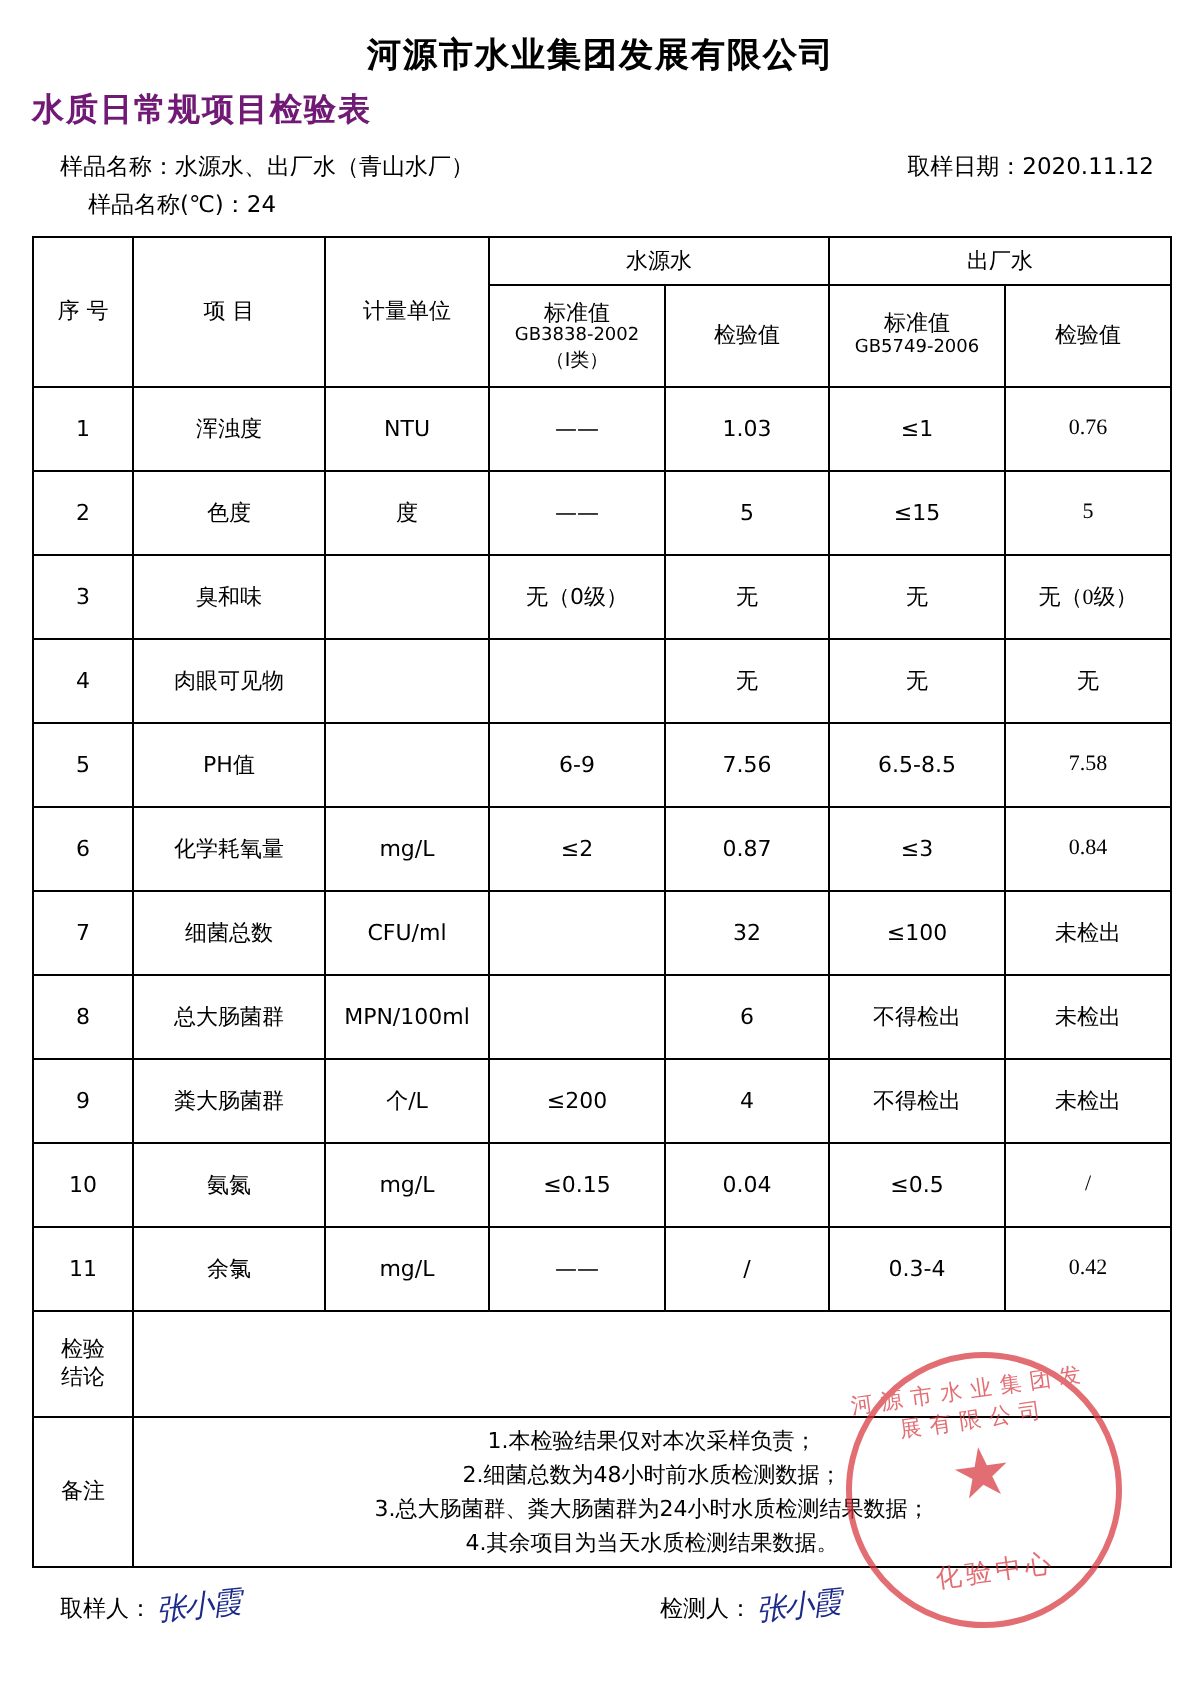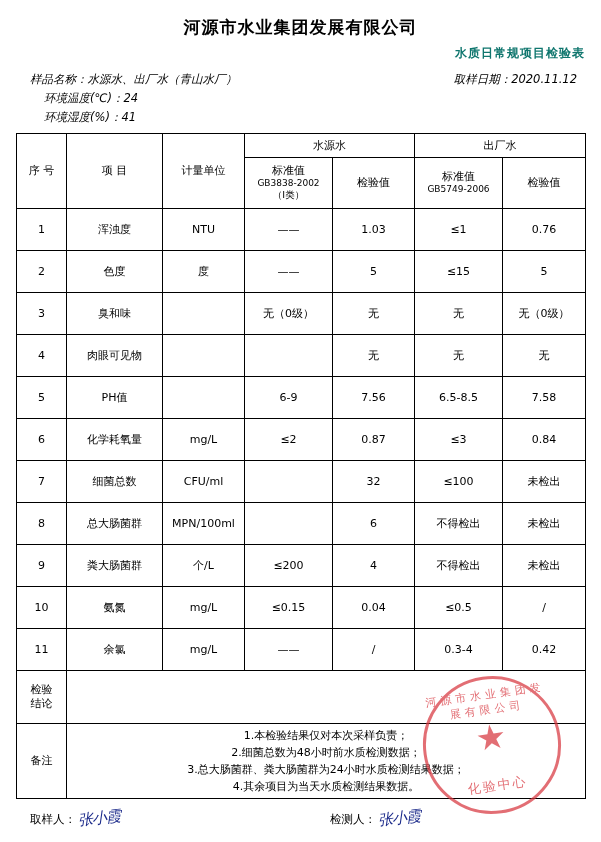--- a/index.html
+++ b/index.html
@@ -24,33 +24,32 @@
   }
   .title {
     text-align: center;
     font-size: 17px;
     font-weight: bold;
     letter-spacing: 1px;
     margin-top: 6px;
     color: #000;
   }
   .subtitle {
-    text-align: right;
-    font-size: 12px;
+    text-align: left;
+    font-size: 16px;
     font-weight: bold;
     letter-spacing: 1px;
     margin-top: 6px;
-    color: #0f766e;
+    color: #701a75;
   }
   .meta {
     margin-top: 8px;
     font-size: 11.5px;
     line-height: 1.65;
     color: #000;
-    font-style: italic;
   }
   .meta-row {
     display: flex;
     width: 100%;
   }
   .meta-left {
     padding-left: 14px;
     white-space: nowrap;
   }
   .meta-right {
@@ -99,20 +98,21 @@
     height: 41px;
   }
   td.item-name {
     text-align: left;
     padding-left: 14px;
     font-size: 11.5px;
   }
   td.val-strong {
     font-weight: bold;
     font-size: 12px;
+    font-family: Liberation Serif, serif;
   }
   td.conclusion-label,
   td.remark-label {
     font-size: 11.5px;
     line-height: 1.3;
   }
   td.conclusion-body {
     height: 52px;
   }
   td.remark-body {
@@ -210,27 +210,24 @@
     <div class="meta-row">
       <div class="meta-left">
         <span>样品名称：</span><span>水源水、出厂水（青山水厂）</span>
       </div>
       <div class="meta-right">
         <span>取样日期：</span><span>2020.11.12</span>
       </div>
     </div>
     <div class="meta-row">
       <div class="meta-left meta-indent">
-        <span>环境温度(℃)：</span><span>24</span>
+        <span>样品名称(℃)：</span><span>24</span>
       </div>
     </div>
     <div class="meta-row">
-      <div class="meta-left meta-indent">
-        <span>环境湿度(%)：</span><span>41</span>
-      </div>
     </div>
   </div>
 
   <table class="report">
     <colgroup>
       <col style="width:50px">
       <col style="width:96px">
       <col style="width:82px">
       <col style="width:88px">
       <col style="width:82px">

